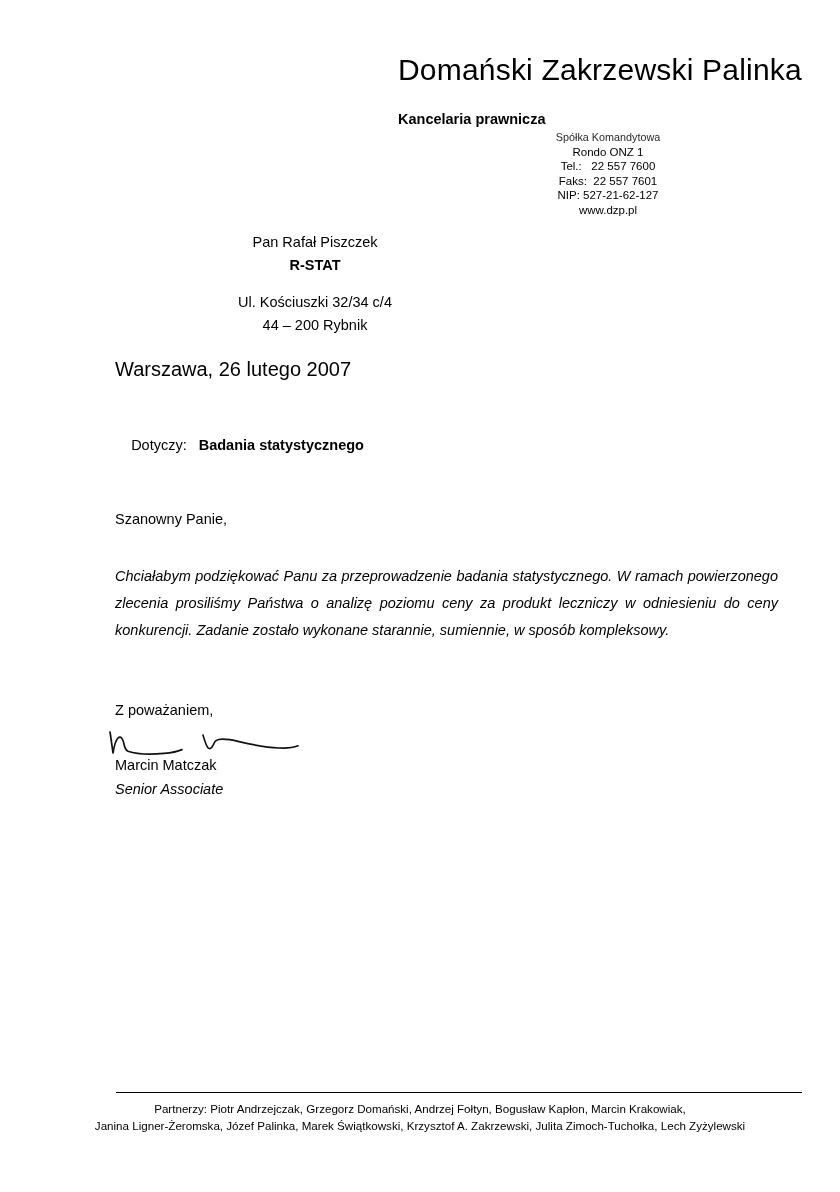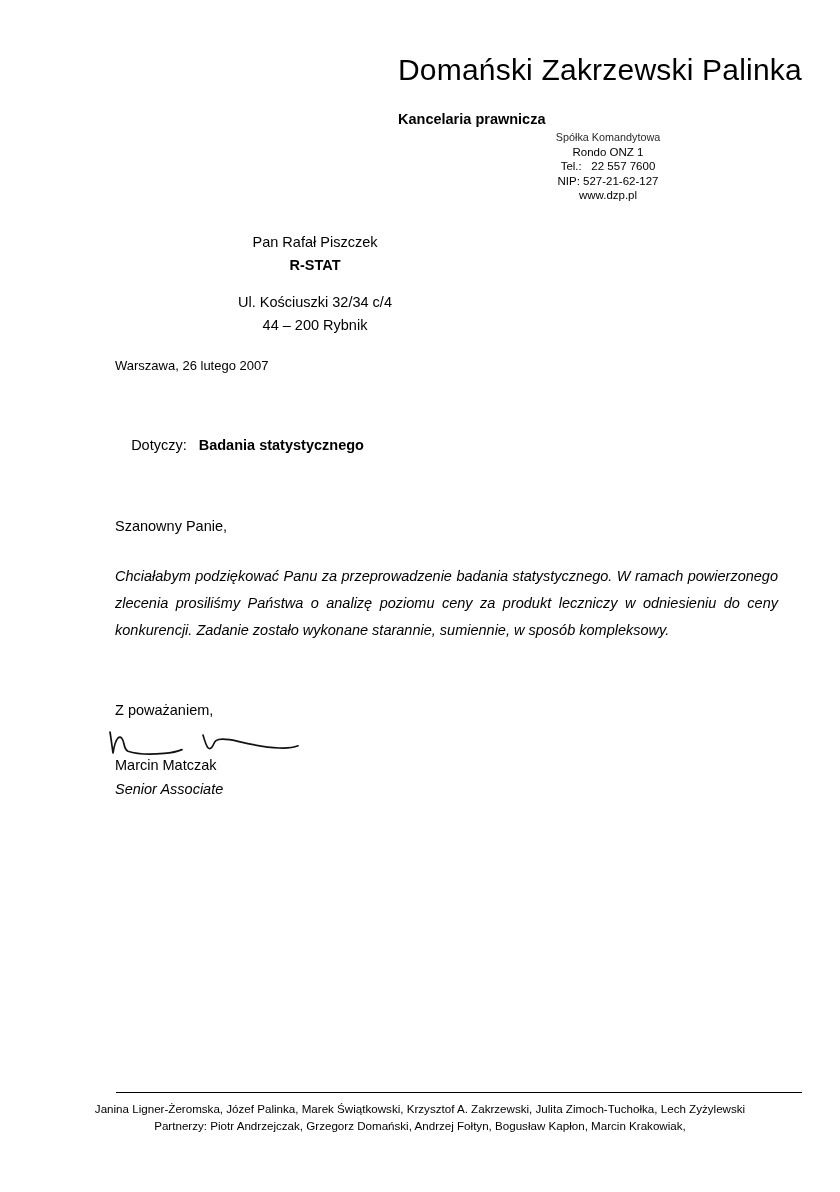--- a/index.html
+++ b/index.html
@@ -68,21 +68,21 @@
     text-align: center;
   }
   .rcp-line.bold { font-weight: bold; }
   .rcp-addr { margin-top: 14px; }
 
   
   .date-line {
     position: absolute;
     left: 115px;
     top: 358px;
-    font-size: 13px;
+    font-size: 20px;
     white-space: pre;
   }
 
   
   .subject {
     position: absolute;
     left: 115px;
     top: 421px;
     font-size: 14.5px;
     white-space: pre;
@@ -92,21 +92,20 @@
     margin-left: 12px;
   }
 
   
   .salutation {
     position: absolute;
     left: 115px;
     top: 511px;
     font-size: 14.5px;
     white-space: pre;
-    margin-top: 7px;
   }
 
   
   .body-par {
     position: absolute;
     left: 115px;
     top: 563px;
     width: 663px;
     font-size: 14.5px;
     line-height: 27px;
@@ -173,20 +172,21 @@
 
 <div class="page">
 
   <div class="letterhead">
     <div class="firm-name">Domański Zakrzewski Palinka</div>
     <div class="firm-sub">Kancelaria prawnicza</div>
     <div class="firm-lines">
       <div class="firm-line tiny">Spółka Komandytowa</div>
       <div class="firm-line">Rondo ONZ 1</div>
       <div class="firm-line">Tel.:   22 557 7600</div>
+      <div class="firm-line">Faks:  22 557 7601</div>
       <div class="firm-line">NIP: 527-21-62-127</div>
       <div class="firm-line">www.dzp.pl</div>
     </div>
   </div>
 
   <div class="recipient">
     <div class="rcp-line">Pan Rafał Piszczek</div>
     <div class="rcp-line bold">R-STAT</div>
     <div class="rcp-addr">
       <div class="rcp-line">Ul. Kościuszki 32/34 c/4</div>
@@ -211,17 +211,17 @@
       <path d="M4 6 C5 12, 6 20, 7 27 C8 21, 9 15, 12 12 C15 9.5, 17 13, 18 18 C18.6 21.5, 19.5 24, 22 25.2 C30 28, 44 28.6, 58 27.4 C66 26.7, 72 25.3, 76 23.6" stroke-width="1.7"></path>
       <path d="M97 9 C98.6 14.5, 100 19.5, 102 21.8 C103.6 23.6, 105.6 22.3, 107 19.4 C108 17.3, 108.7 15.6, 110 14.6 C113 12.4, 121 12.8, 133 15.6 C146 18.6, 160 21.4, 173 22 C181 22.4, 187.5 21.6, 192 19.8" stroke-width="1.7"></path>
     </g>
   </svg>
 
   <div class="signer-name">Marcin Matczak</div>
   <div class="signer-title">Senior Associate</div>
 
   <div class="footer-rule"></div>
   <div class="footer">
+    <div class="footer-line">Partnerzy: Piotr Andrzejczak, Grzegorz Domański, Andrzej Fołtyn, Bogusław Kapłon, Marcin Krakowiak,</div>
     <div class="footer-line">Janina Ligner-Żeromska, Józef Palinka, Marek Świątkowski, Krzysztof A. Zakrzewski, Julita Zimoch-Tuchołka, Lech Zyżylewski</div>
-    <div class="footer-line">Partnerzy: Piotr Andrzejczak, Grzegorz Domański, Andrzej Fołtyn, Bogusław Kapłon, Marcin Krakowiak,</div>
   </div>
 
 </div>
 
 </body></html>

